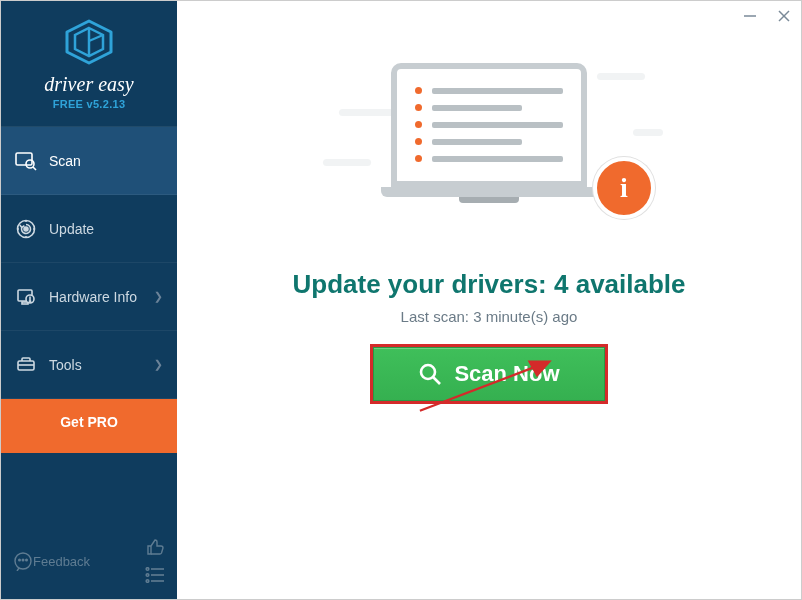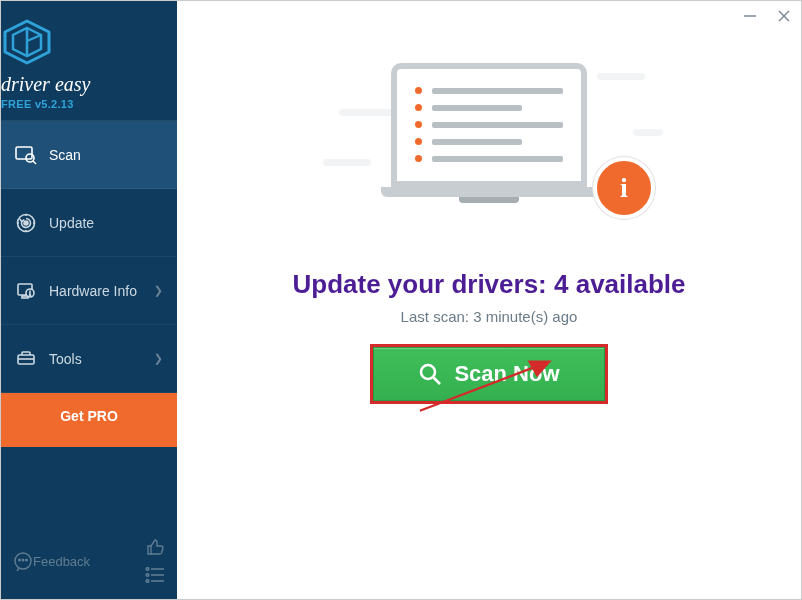--- a/index.html
+++ b/index.html
@@ -1,19 +1,19 @@
 <!DOCTYPE html>
 <html><head>
 <meta charset="utf-8">
 <style>
 * { margin: 0; padding: 0; box-sizing: border-box; font-family: -apple-system, BlinkMacSystemFont, "Segoe UI", Arial, sans-serif; }
 body { width: 802px; height: 600px; overflow: hidden; background: #fff; border: 1px solid #ccc; }
 .app { display: flex; width: 100%; height: 100%; }
 .sidebar { width: 176px; background: #0f3c5e; display: flex; flex-direction: column; }
-.logo-area { padding: 18px 0 10px 0; text-align: left; border-bottom: 1px solid rgba(255,255,255,0.08); }
+.logo-area { padding: 18px 0 16px 0; text-align: center; border-bottom: 1px solid rgba(255,255,255,0.08); }
 .logo-icon { display: inline-block; }
 .logo-text { font-family: 'Segoe Script', cursive; color: #fff; font-size: 20px; margin-top: 4px; font-style: italic; }
 .logo-edition { color: #2fa3d9; font-size: 11px; font-weight: 600; margin-top: 2px; letter-spacing: 0.3px; }
 .nav { flex: 0 0 auto; }
 .nav-item { display: flex; align-items: center; padding: 0 14px; height: 68px; color: #cdd9e2; cursor: pointer; border-bottom: 1px solid rgba(255,255,255,0.06); position: relative; }
 .nav-item.active { background: #1f5078; color: #fff; }
 .nav-item .nav-icon { width: 22px; height: 22px; margin-right: 12px; display: flex; align-items: center; justify-content: center; }
 .nav-item .nav-label { font-size: 14px; flex: 1; }
 .nav-item .chev { color: #6b8399; font-size: 11px; }
 .get-pro { margin: 0; background: #f06a2d; color: #fff; text-align: center; height: 54px; line-height: 46px; font-size: 14px; font-weight: 700; cursor: pointer; }
@@ -36,21 +36,21 @@
 .cl5 { width: 30px; height: 7px; top: 66px; right: -14px; }
 .laptop { position: absolute; left: 52px; top: 0; width: 216px; }
 .screen { width: 196px; height: 124px; border: 6px solid #c7cdd1; border-radius: 10px 10px 0 0; background: #fff; margin: 0 auto; padding: 18px 18px; }
 .row { display: flex; align-items: center; margin-bottom: 10px; }
 .dot { width: 7px; height: 7px; border-radius: 50%; background: #f06a2d; margin-right: 10px; }
 .bar { height: 6px; background: #b9c0c4; border-radius: 2px; flex: 1; }
 .bar.short { flex: 0 0 auto; width: 90px; }
 .base { width: 232px; height: 10px; background: #c7cdd1; border-radius: 0 0 6px 6px; margin: 0 auto; }
 .base-under { width: 60px; height: 6px; background: #a6adb1; margin: 0 auto; border-radius: 0 0 4px 4px; }
 .info-badge { position: absolute; right: -6px; bottom: 24px; width: 62px; height: 62px; border-radius: 50%; background: #f06a2d; border: 4px solid #fff; box-shadow: 0 0 0 1px #e0e0e0; display: flex; align-items: center; justify-content: center; color: #fff; font-family: Georgia, serif; font-size: 28px; font-weight: bold; }
-.headline { font-size: 26px; font-weight: 700; color: #4c1d95; margin-top: 26px; text-align: right; }
+.headline { font-size: 26px; font-weight: 700; color: #0f766e; margin-top: 26px; text-align: right; }
 .subline { font-size: 15px; color: #6b7b87; margin-top: 8px; }
 .scan-btn { margin-top: 22px; width: 232px; height: 54px; background: linear-gradient(#3fbf5a, #35b050); border: 1px solid #2a9744; box-shadow: inset 0 1px 0 rgba(255,255,255,0.25); outline: 3px solid #d42a2a; outline-offset: 0; display: flex; align-items: center; justify-content: center; gap: 12px; color: #fff; font-size: 22px; font-weight: 700; cursor: pointer; position: relative; }
 .scan-btn .mag { width: 24px; height: 24px; }
 
 .arrow { position: absolute; top: 354px; left: 232px; width: 150px; height: 65px; pointer-events: none; }
 </style>
 </head>
 <body>
 
 <div class="app">

